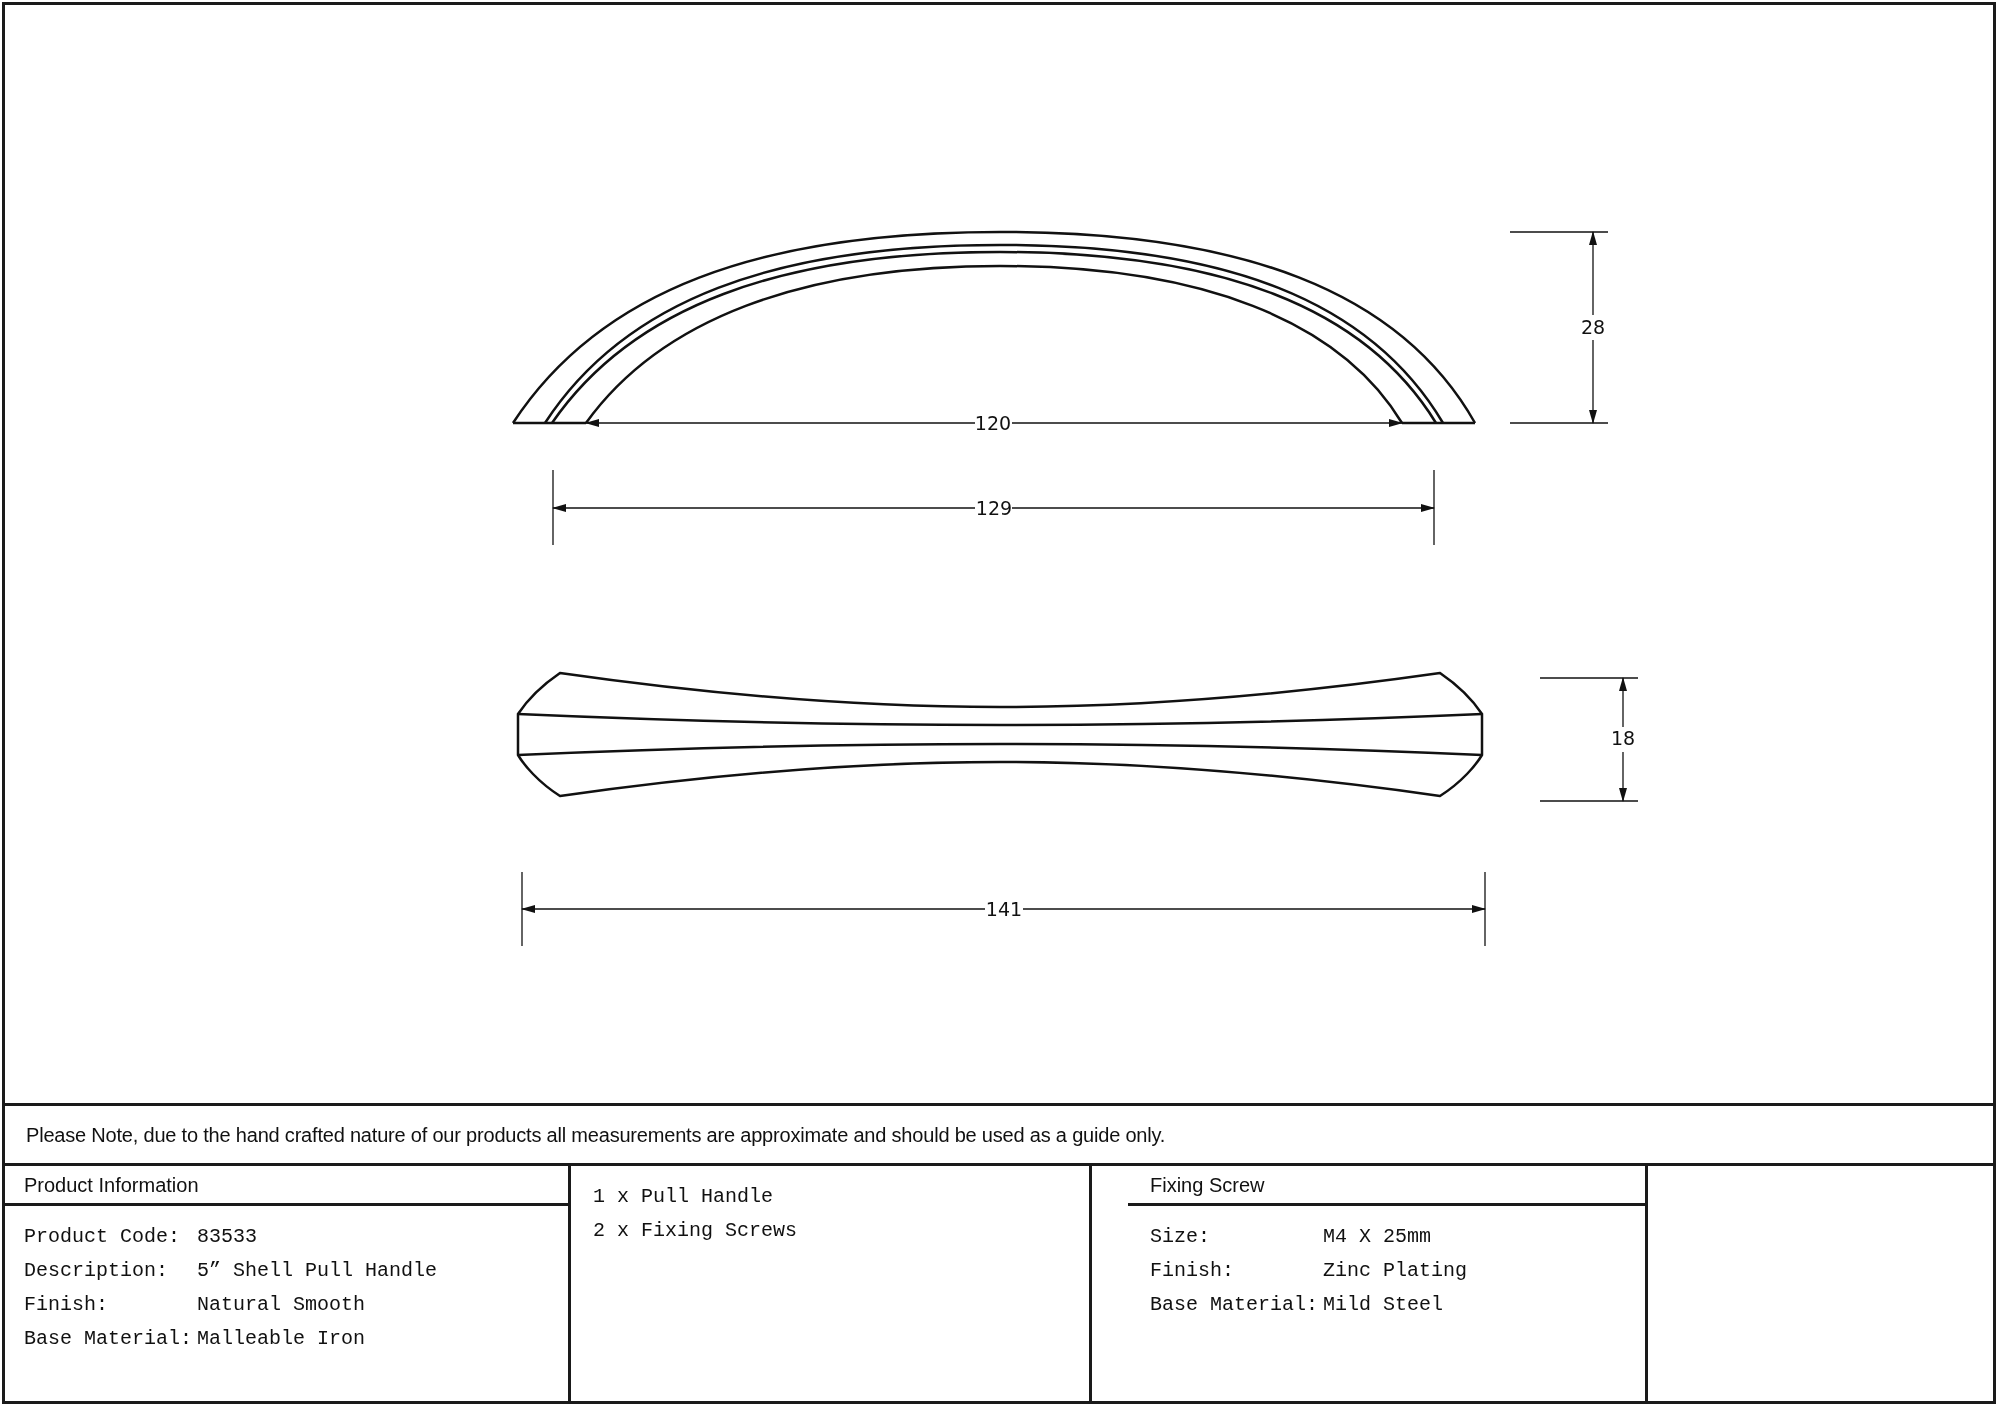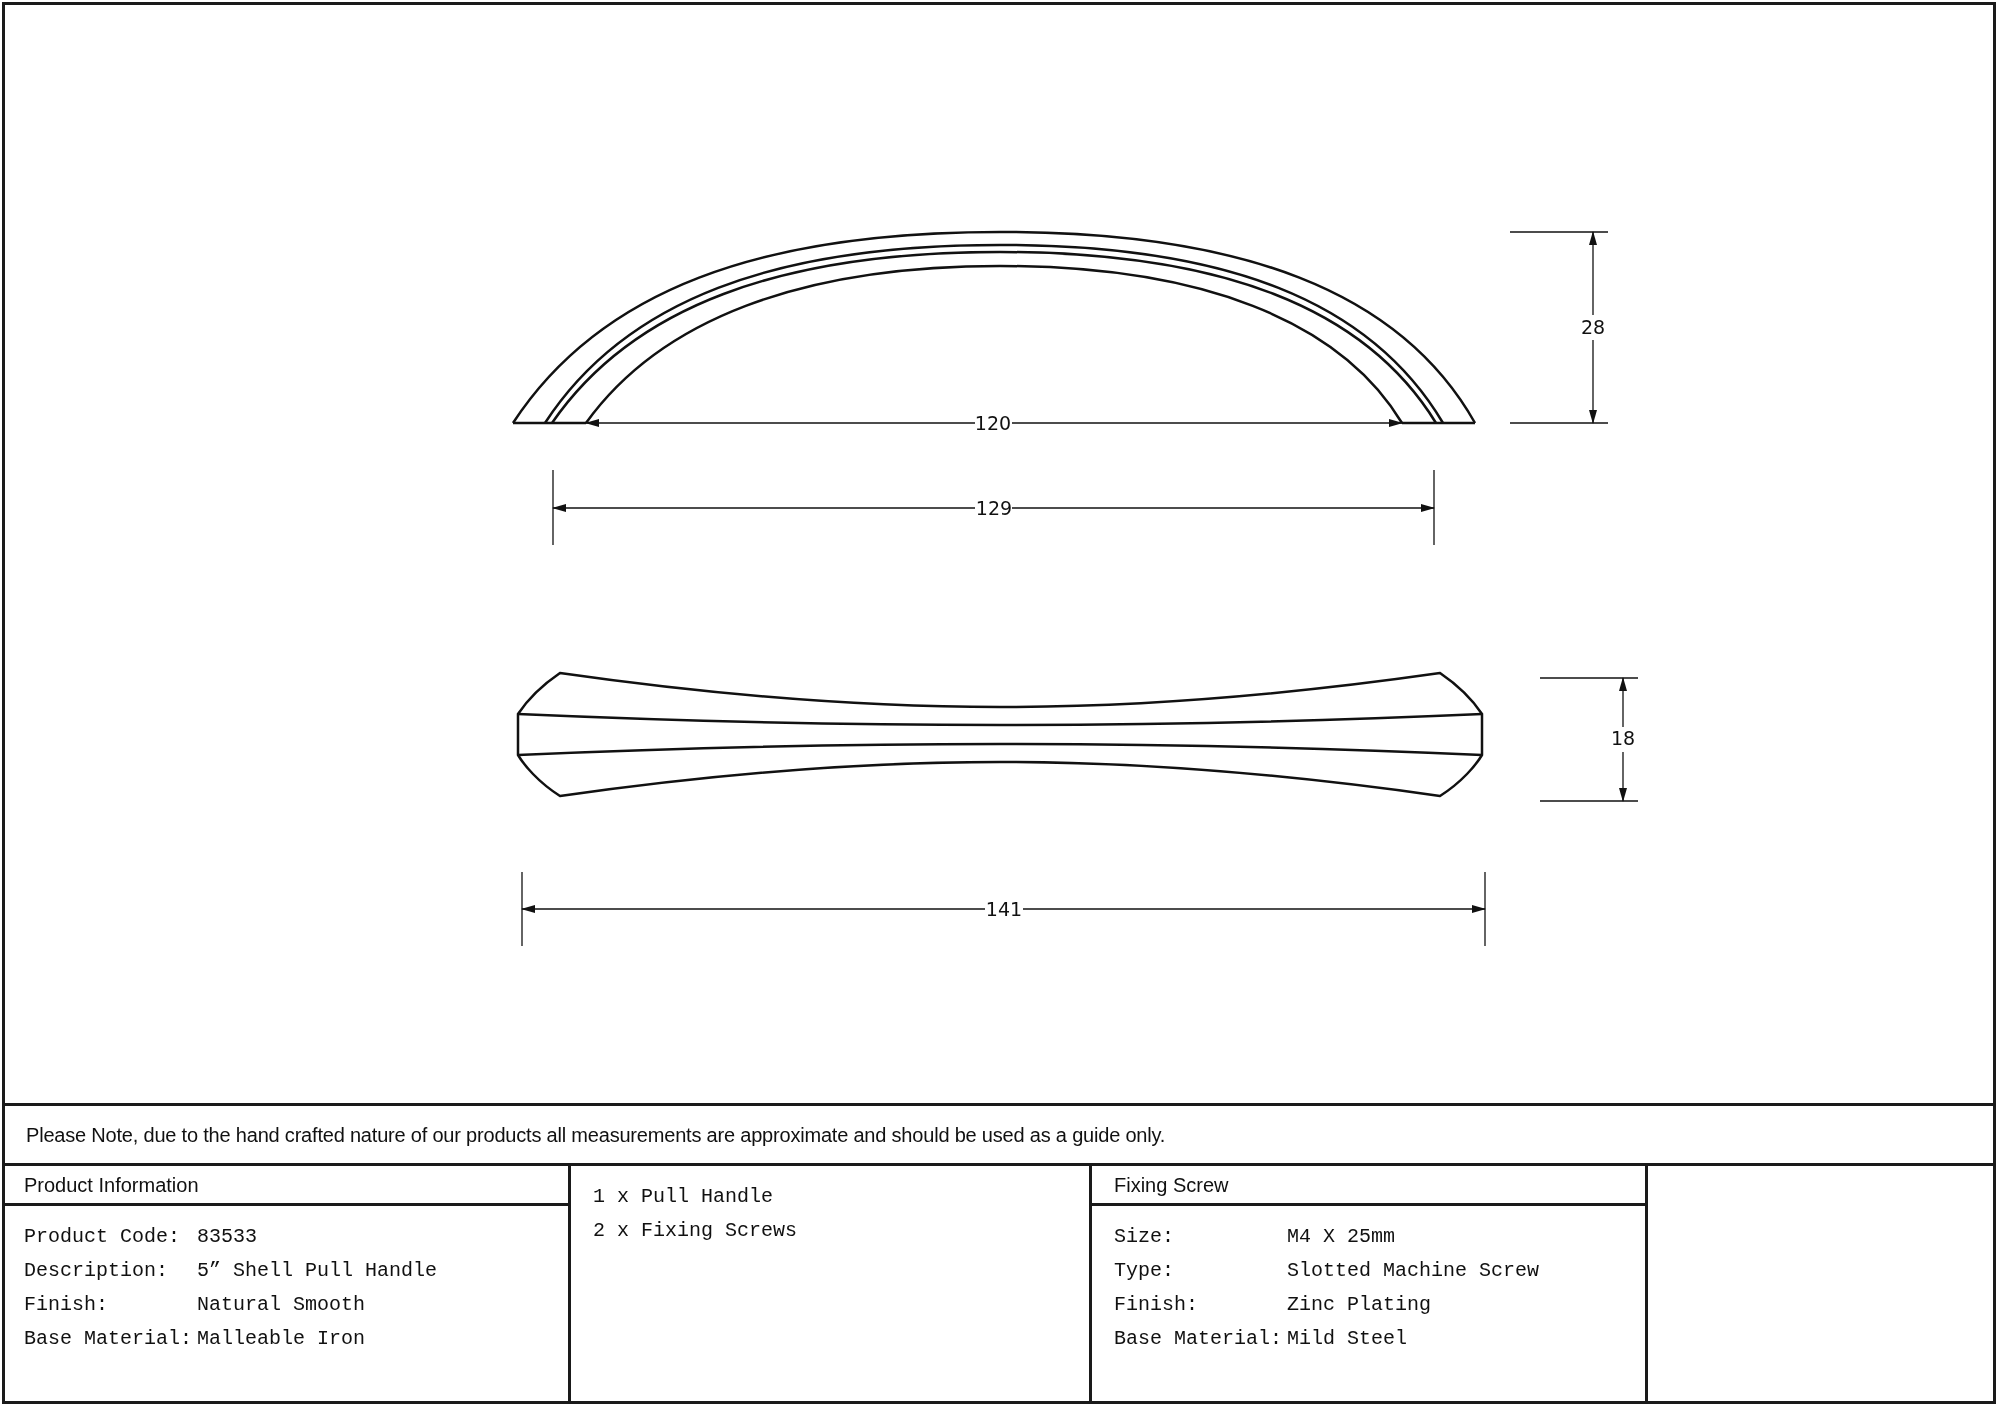--- a/index.html
+++ b/index.html
@@ -21,21 +21,21 @@
     .col { position: absolute; top: 0; height: 238px; box-sizing: border-box; }
     .col .col-header { height: 40px; border-bottom: 3px solid #1a1a1a; box-sizing: border-box;
                        padding-left: 22px; font-size: 20px; line-height: 38px;
                        font-family: Liberation Sans, sans-serif; }
     .col .col-body { padding: 14px 0 0 22px; font-size: 20px; font-family: Liberation Mono, monospace; }
     .kv { display: flex; height: 34px; line-height: 34px; }
     .kv .k { width: 173px; }
     .line { height: 34px; line-height: 34px; }
     .col1 { left: 0; width: 569px; border-right: 3px solid #1a1a1a; }
     .col2 { left: 569px; width: 521px; border-right: 3px solid #1a1a1a; }
-    .col3 { left: 1090px; width: 556px; border-right: 3px solid #1a1a1a; }
+    .col3 { left: 1090px; width: 556px; border-right: 3px solid #1a1a1a; padding-left: 36px; }
     .col4 { left: 1646px; width: 345px; }
     .logo { position: absolute; left: 60px; top: 64px; width: 250px; height: 120px; }
   </style>
 </head>
 <body>
 
 <div class="sheet"></div>
 
 <div class="drawing">
   <svg width="2000" height="1100" viewBox="0 0 2000 1100">
@@ -152,24 +152,20 @@
   </div>
 
   <div class="col col3">
     <div class="col-header">Fixing Screw</div>
     <div class="col-body">
       <div class="kv">
         <span class="k">Size:</span>
         <span class="v">M4 X 25mm</span>
       </div>
       <div class="kv">
-        <span class="k">Type:</span>
-        <span class="v">Slotted Machine Screw</span>
-      </div>
-      <div class="kv">
         <span class="k">Finish:</span>
         <span class="v">Zinc Plating</span>
       </div>
       <div class="kv">
         <span class="k">Base Material:</span>
         <span class="v">Mild Steel</span>
       </div>
     </div>
   </div>
 

